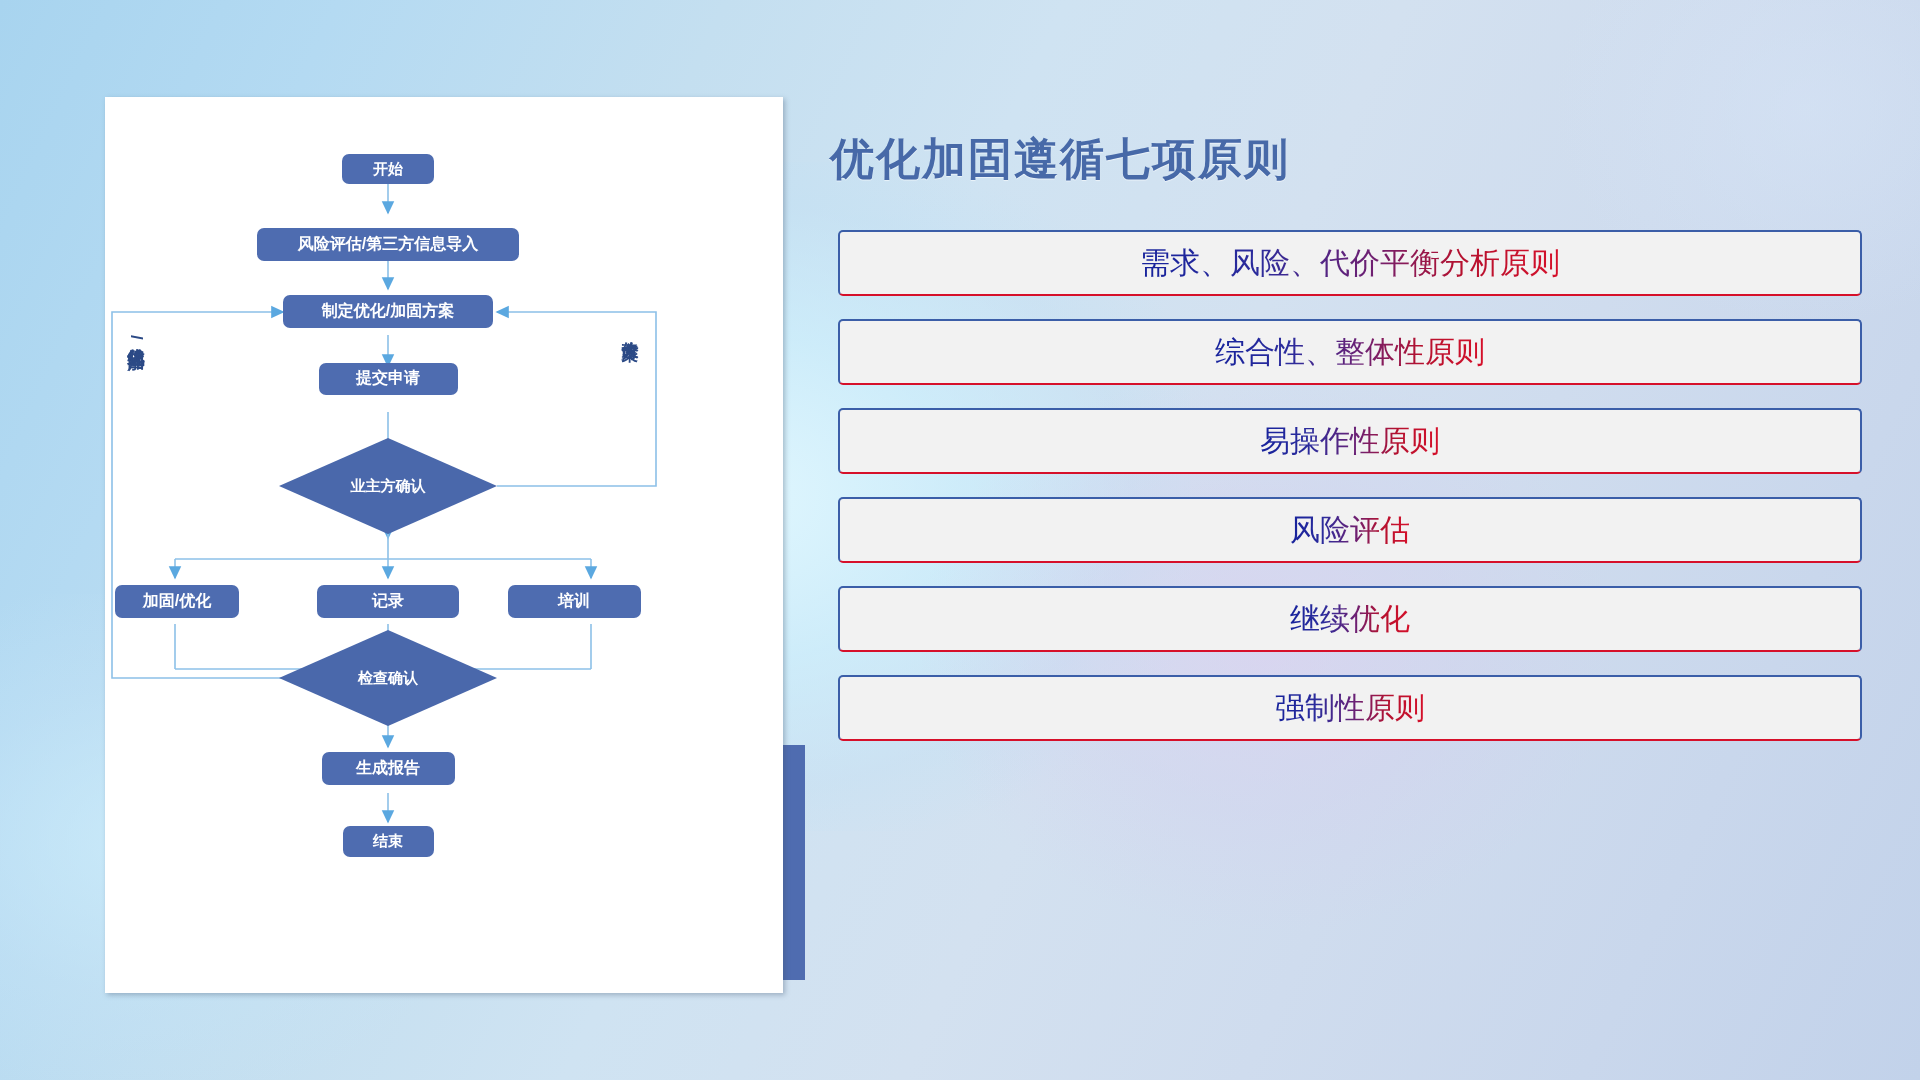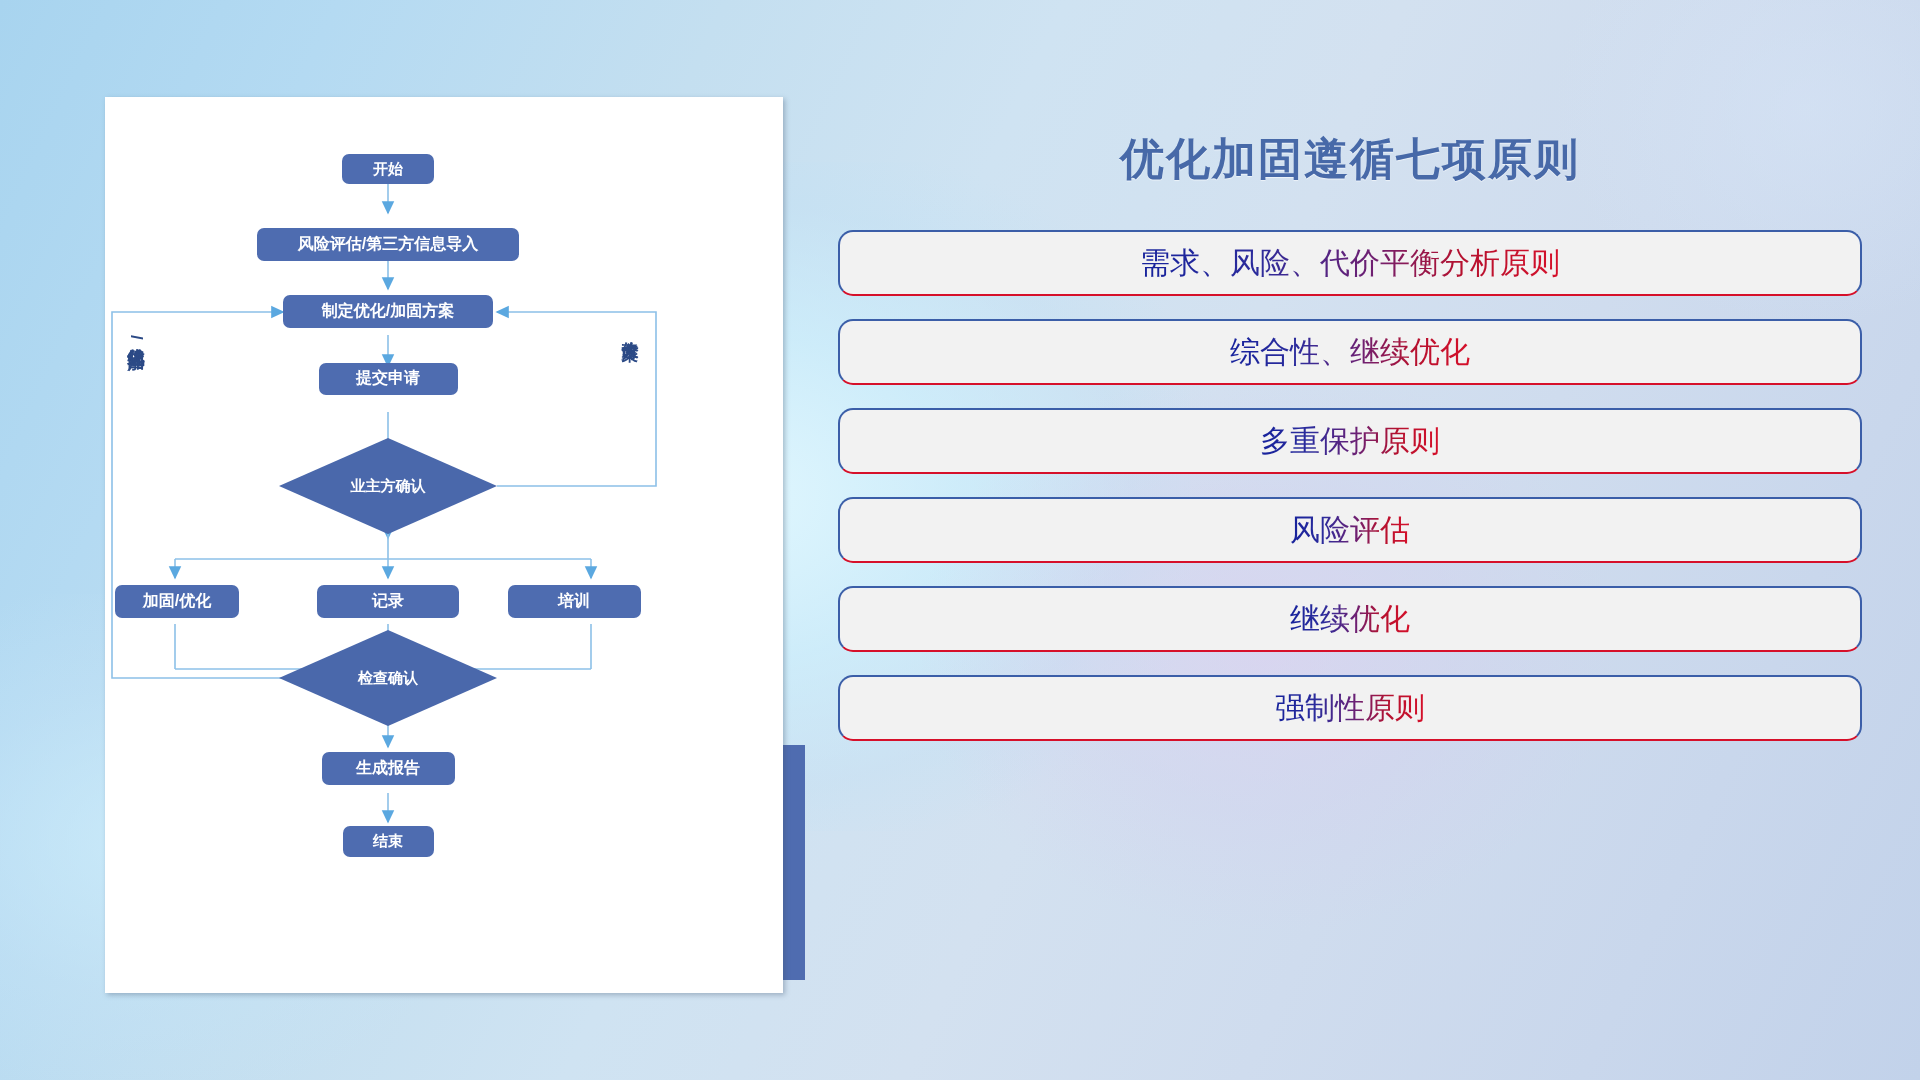--- a/index.html
+++ b/index.html
@@ -81,34 +81,33 @@
     fill:#2c4a86;font-size:17px;font-weight:bold;
     font-family:"Liberation Sans","DejaVu Sans",sans-serif;
   }
 
   
   #right-panel{
     position:absolute;left:830px;top:60px;width:1040px;height:960px;
   }
   #panel-title{
     position:absolute;left:0;top:70px;width:1040px;
-    text-align:center;
     font-size:44px;font-weight:bold;
     color:#4769a8;
     letter-spacing:2px;
     text-shadow:0 1px 1px rgba(255,255,255,.6);
   }
   #principle-list{
     position:absolute;left:8px;top:170px;width:1024px;
   }
   .principle-item{
     position:relative;
     height:66px;
     margin-bottom:23px;
-    border-radius:15px;
+    border-radius:5px;
     background:#f2f2f2;
     border-top:2.5px solid #3b5ea8;
     border-bottom:2.5px solid #d6102a;
     border-left:2.5px solid #3b5ea8;
     border-right:2.5px solid #3b5ea8;
     box-sizing:border-box;
     display:flex;align-items:center;justify-content:center;
     overflow:hidden;
   }
   .principle-item::after{
@@ -245,25 +244,25 @@
 
   <div id="panel-title">优化加固遵循七项原则</div>
 
   <div id="principle-list">
 
     <div class="principle-item">
       <span class="principle-text">需求、风险、代价平衡分析原则</span>
     </div>
 
     <div class="principle-item">
-      <span class="principle-text">综合性、继续优化</span>
-    </div>
-
-    <div class="principle-item">
-      <span class="principle-text">多重保护原则</span>
+      <span class="principle-text">综合性、整体性原则</span>
+    </div>
+
+    <div class="principle-item">
+      <span class="principle-text">易操作性原则</span>
     </div>
 
 
     <div class="principle-item">
       <span class="principle-text">风险评估</span>
     </div>
 
     <div class="principle-item">
       <span class="principle-text">继续优化</span>
     </div>

